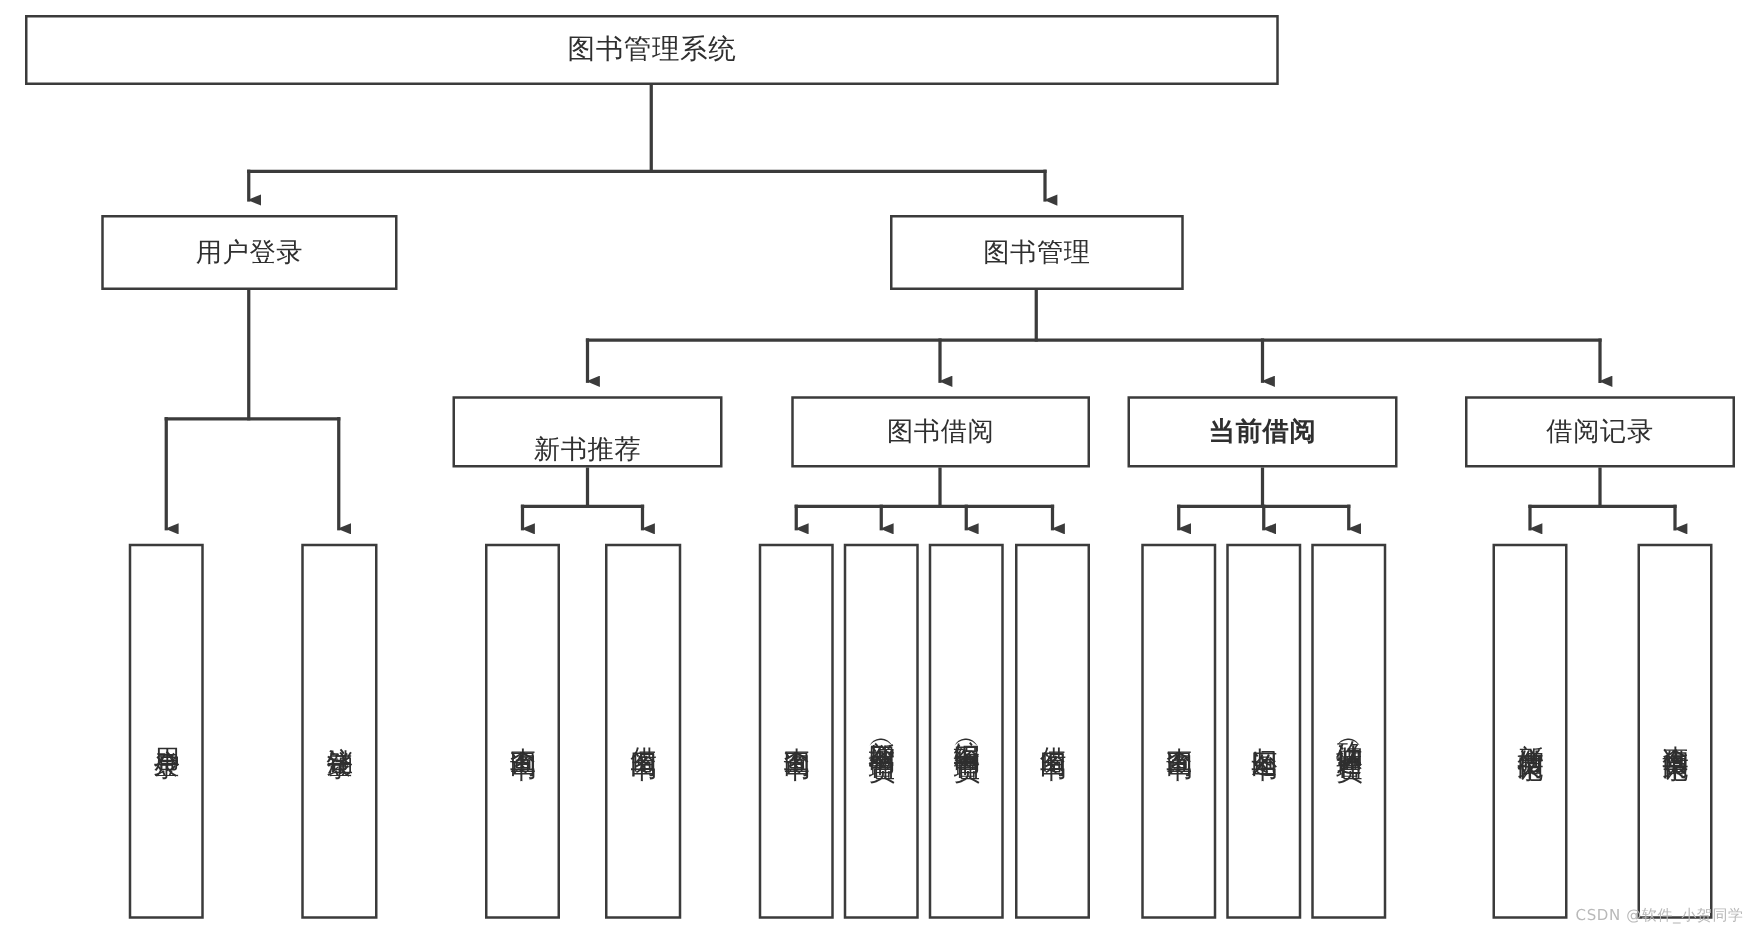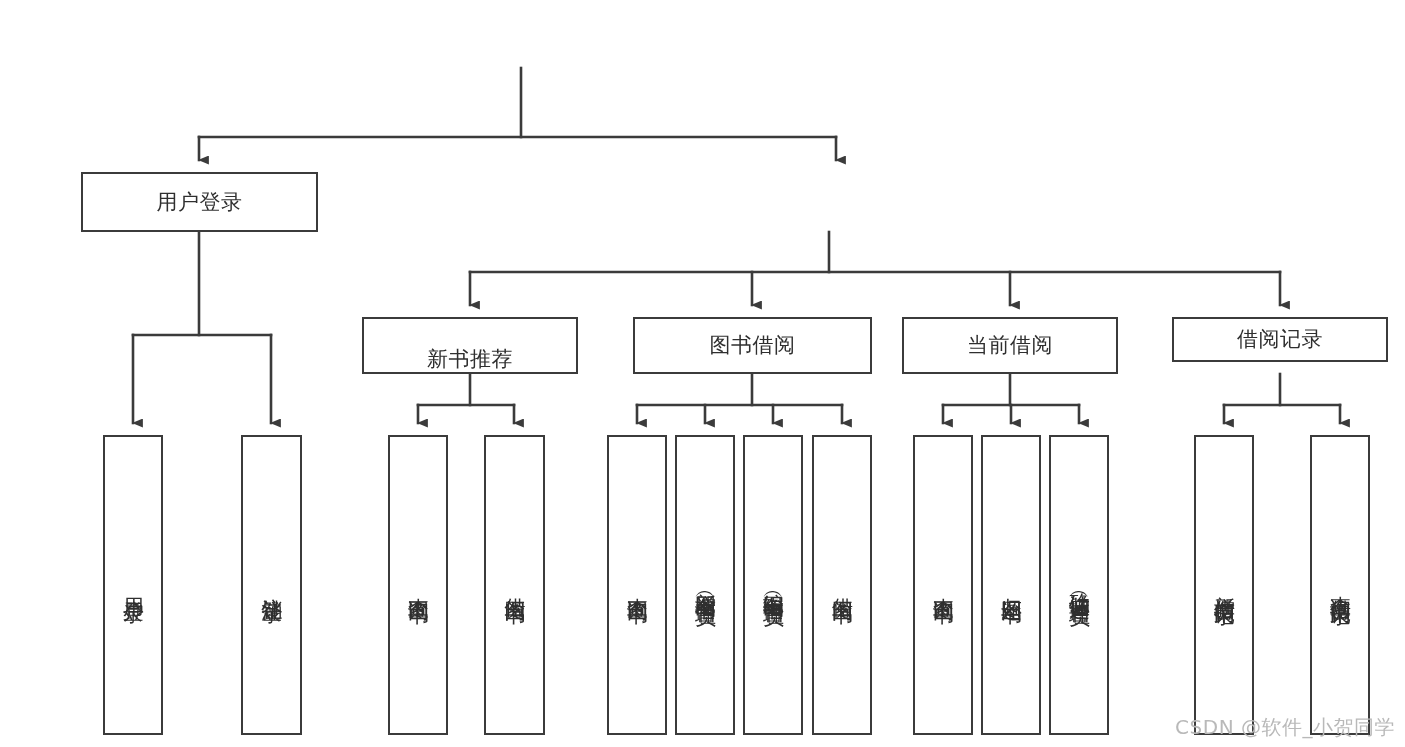--- a/index.html
+++ b/index.html
@@ -59,21 +59,21 @@
     white-space: nowrap;
   }
   .node.leaf .label {
     white-space: normal;
   }
   #watermark {
     position: absolute;
     right: 10px;
     bottom: 6px;
     color: #b9b9b9;
-    font-size: 20px;
+    font-size: 12px;
     letter-spacing: 0.5px;
     z-index: 5;
     user-select: none;
     text-align: center;
   }
 </style>
 </head>
 <body>
 
 <div id="canvas">
@@ -122,35 +122,41 @@
       <path d="M 1011 405 L 1011 423" marker-end="url(#arrow)"></path>
       <path d="M 1079 405 L 1079 423" marker-end="url(#arrow)"></path>
 
       <path d="M 1280 374 L 1280 405"></path>
       <path d="M 1224 405 L 1340 405"></path>
       <path d="M 1224 405 L 1224 423" marker-end="url(#arrow)"></path>
       <path d="M 1340 405 L 1340 423" marker-end="url(#arrow)"></path>
     </g>
   </svg>
 
+  <div class="node root" style="left:20px; top:12px; width:1003px; height:56px;">
+    <span class="label">图书管理系统</span>
+  </div>
 
   <div class="node" style="left:81px; top:172px; width:237px; height:60px;">
     <span class="label">用户登录</span>
   </div>
+  <div class="node" style="left:712px; top:172px; width:235px; height:60px;">
+    <span class="label">图书管理</span>
+  </div>
 
   <div class="node" style="left:362px; top:317px; width:216px; height:57px;align-items:flex-end;">
     <span class="label">新书推荐</span>
   </div>
   <div class="node" style="left:633px; top:317px; width:239px; height:57px;justify-content:center;">
     <span class="label">图书借阅</span>
   </div>
-  <div class="node" style="left:902px; top:317px; width:216px; height:57px;">
+  <div class="node" style="left:902px; top:317px; width:216px; height:57px;font-weight:bold;">
     <span class="label">当前借阅</span>
   </div>
-  <div class="node" style="left:1172px; top:317px; width:216px; height:45px;">
+  <div class="node" style="left:1172px; top:317px; width:216px; height:57px;">
     <span class="label">借阅记录</span>
   </div>
 
   <div class="node leaf" style="left:103px; top:435px; width:60px; height:300px;">
     <span class="label">用户登录</span>
   </div>
   <div class="node leaf" style="left:241px; top:435px; width:61px; height:300px;">
     <span class="label">注销登录</span>
   </div>
   <div class="node leaf" style="left:388px; top:435px; width:60px; height:300px;">

